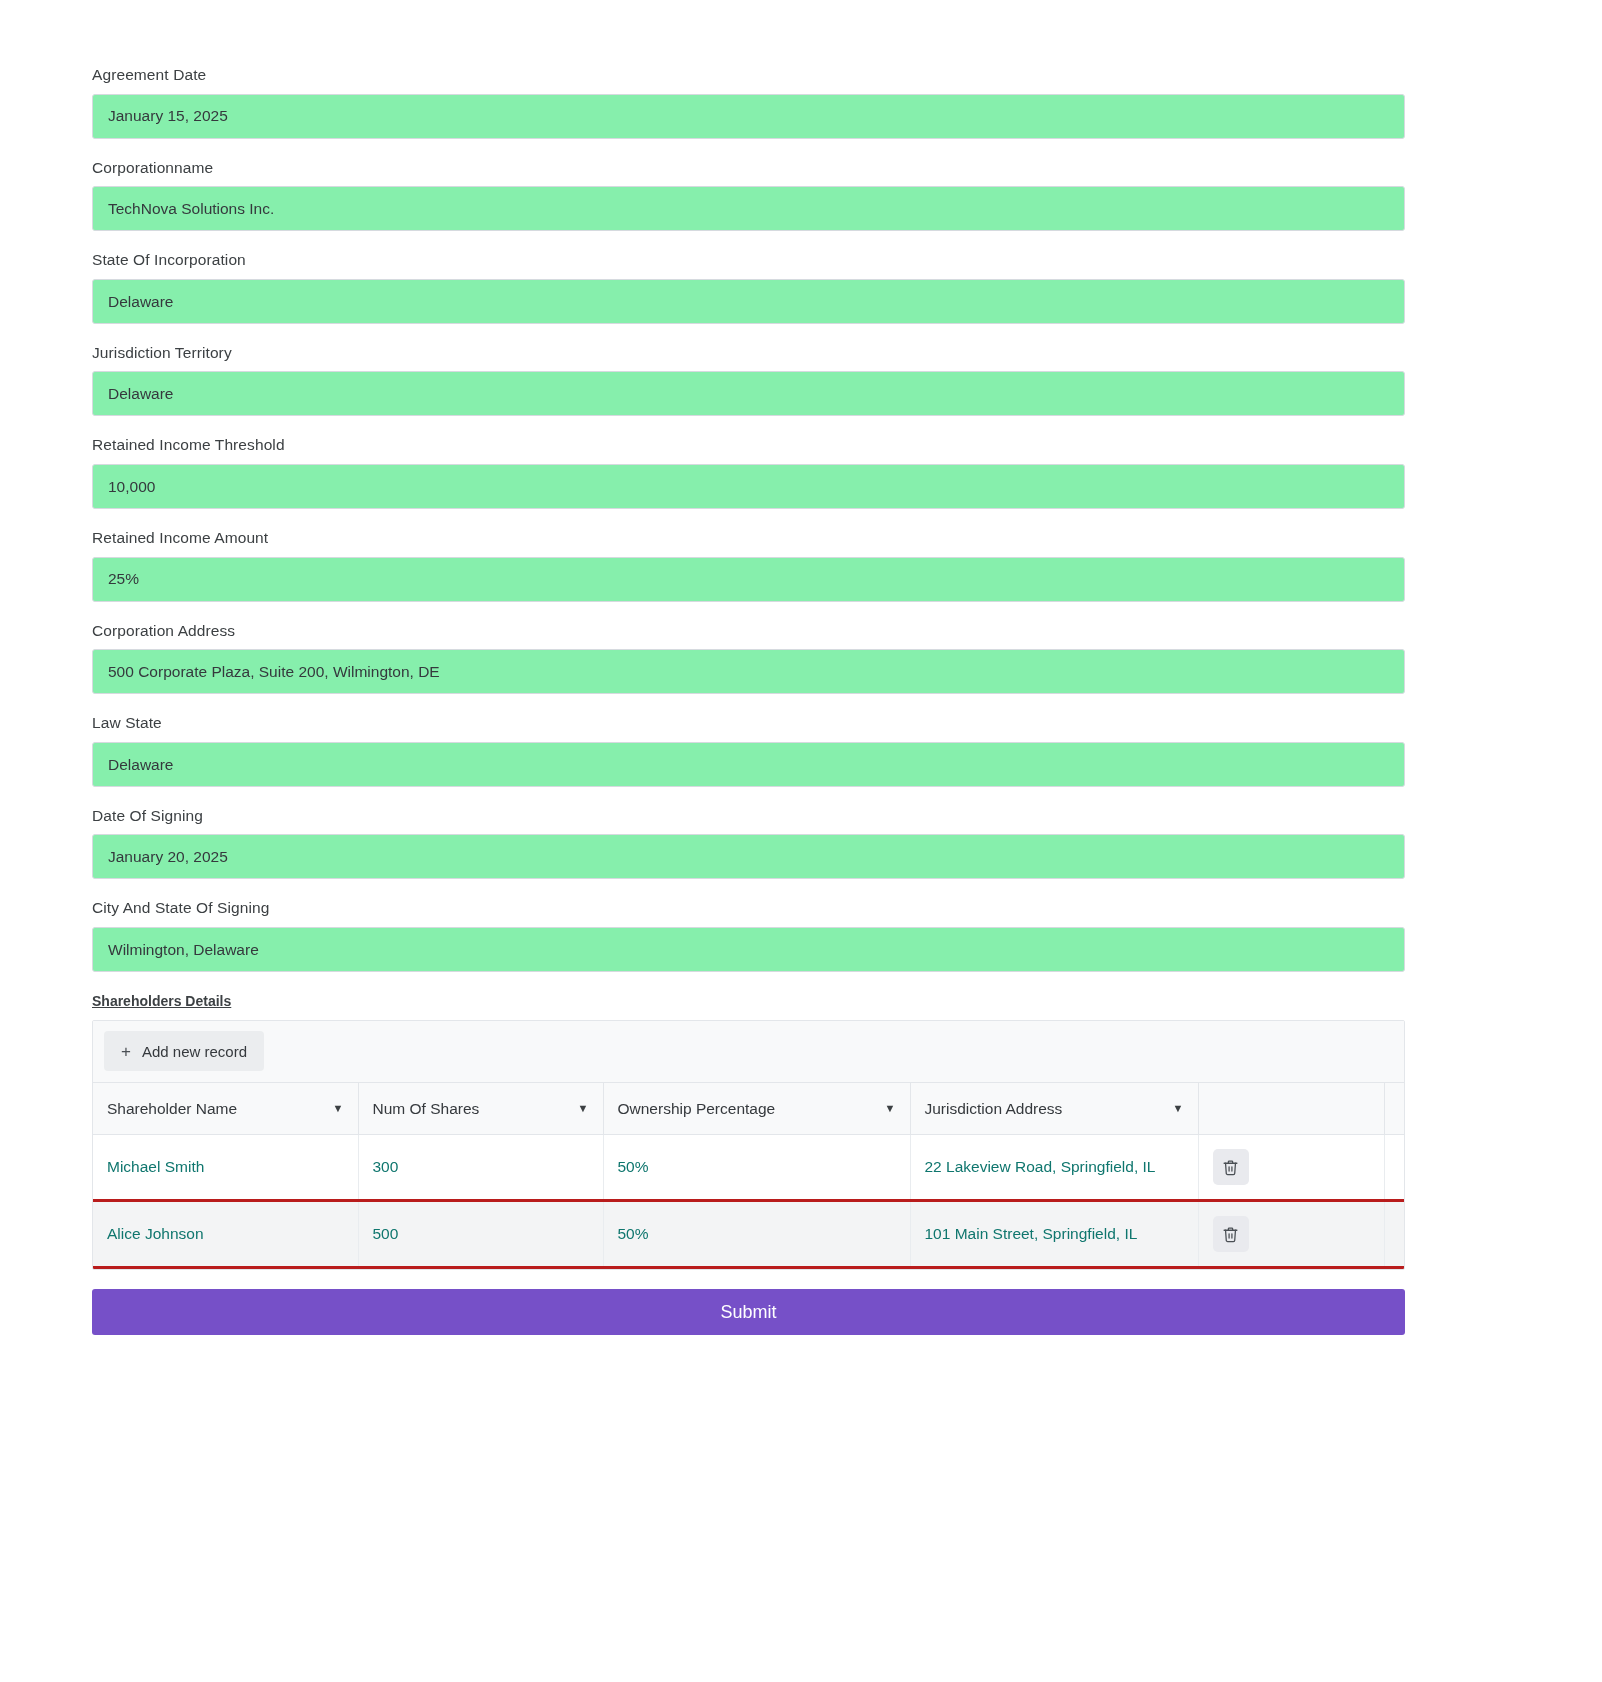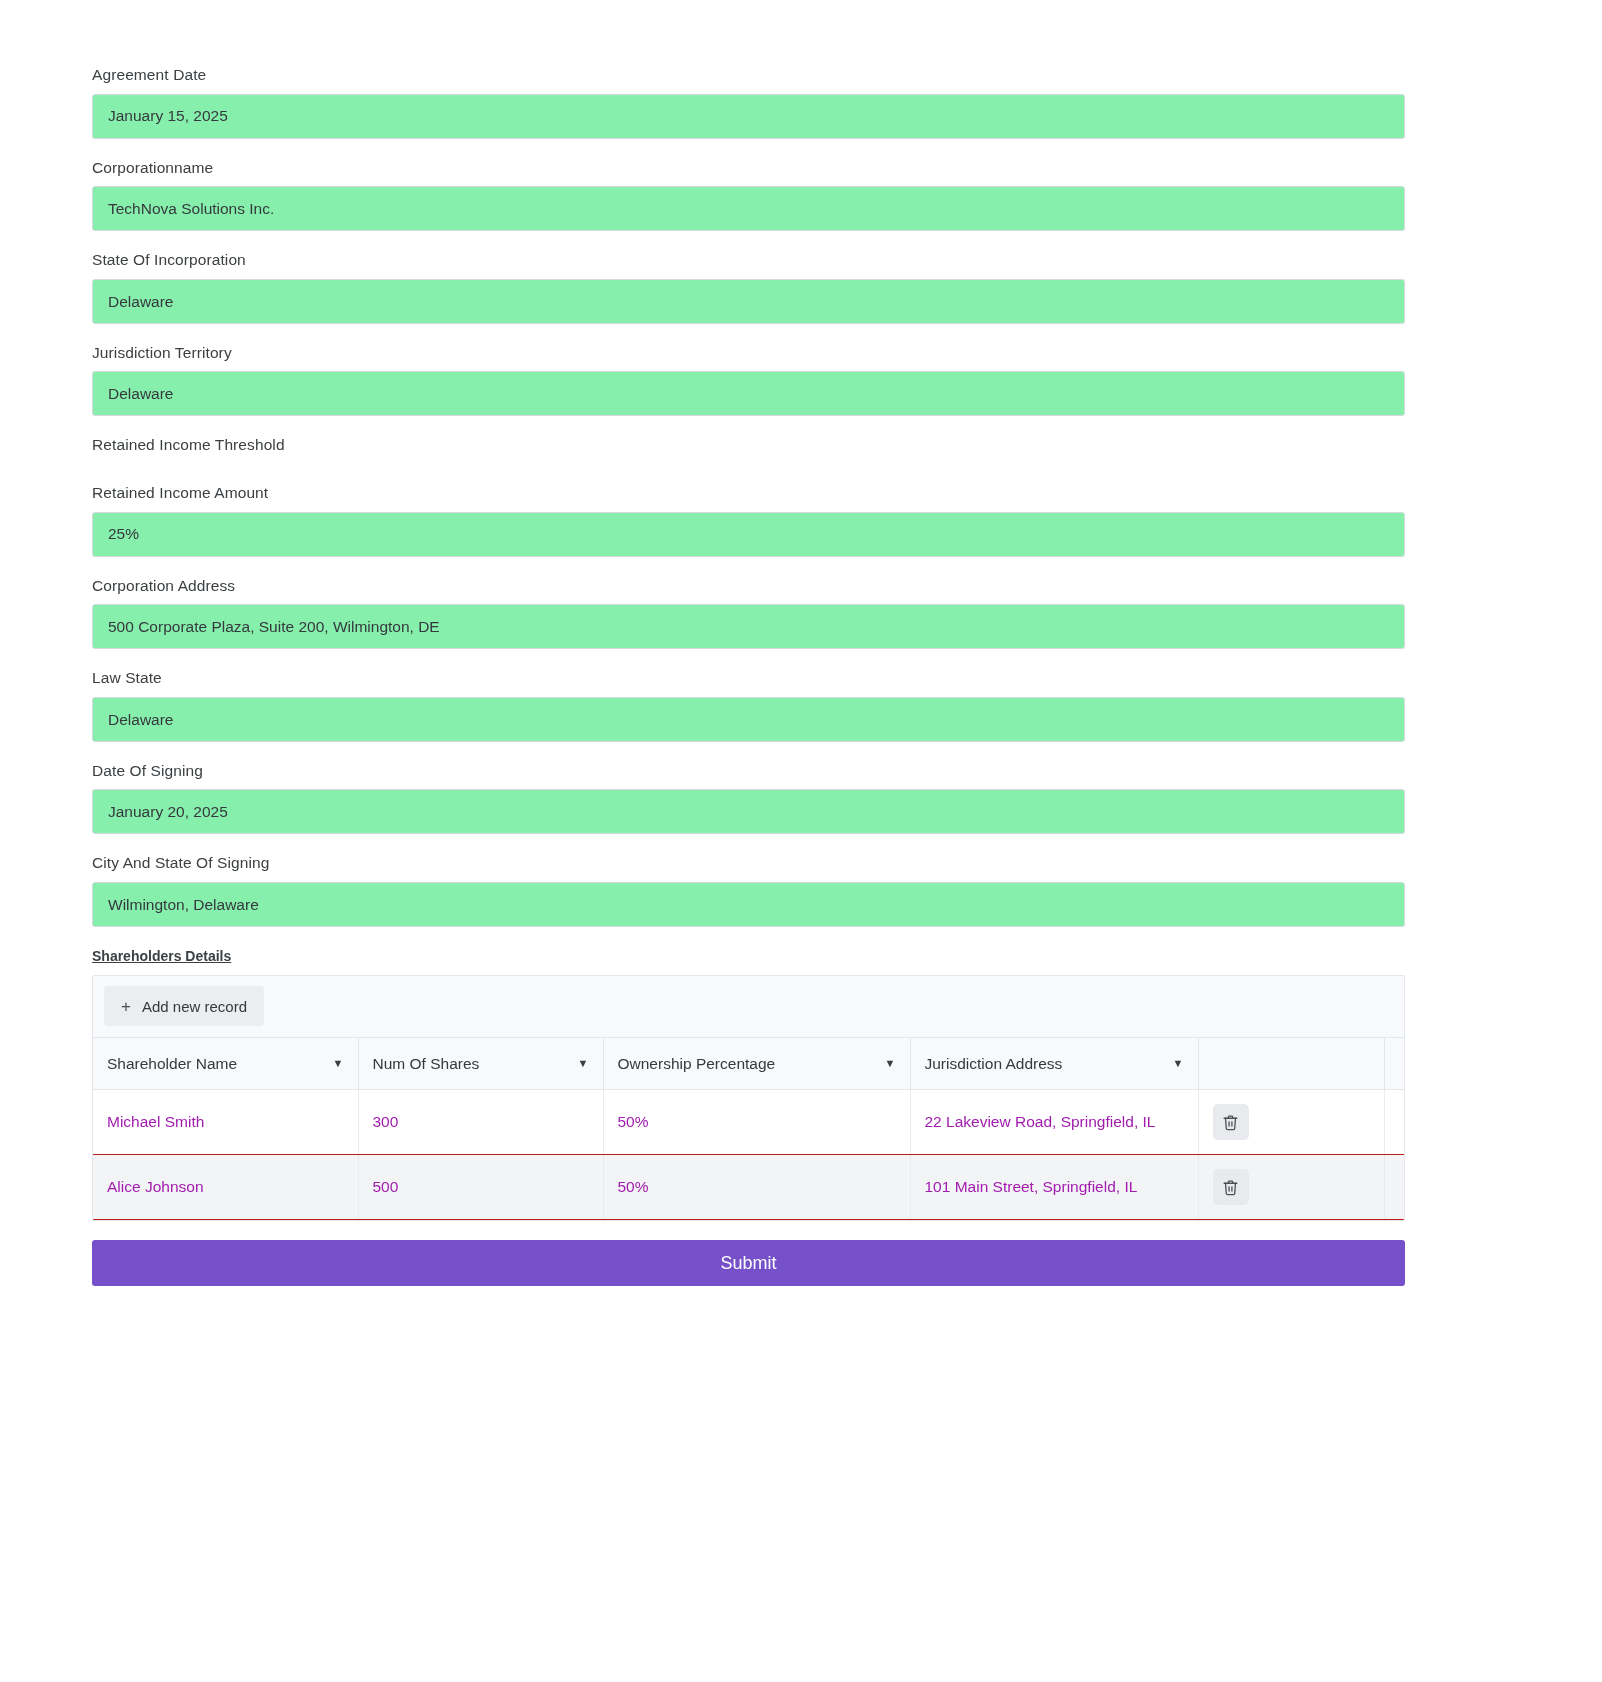--- a/index.html
+++ b/index.html
@@ -119,24 +119,24 @@
   }
   .filter-icon {
     font-size: 11px;
     color: #3c4043;
     line-height: 1;
     padding-left: 8px;
     cursor: pointer;
   }
   table.grid td {
     border-right: 1px solid #e9ecef;
-    border-bottom: 1px solid #b91c1c;
+    border-bottom: 3px solid #b91c1c;
     padding: 14px;
     font-size: 15.5px;
-    color: #a21caf;
+    color: #0f766e;
     vertical-align: middle;
     line-height: 1.35;
     background: transparent;
   }
   tr.row-odd  td { background: #ffffff; }
   tr.row-even td { background: #f3f4f5; }
   td.cell-action {
     padding: 8px 10px;
     text-align: left;
   }
@@ -200,20 +200,21 @@
   <div class="spacer-1"></div>
 
   <div class="field-block">
     <span class="field-label">Jurisdiction Territory</span>
     <div class="field-input">Delaware</div>
   </div>
   <div class="spacer-1"></div>
 
   <div class="field-block">
     <span class="field-label">Retained Income Threshold</span>
+    <div class="field-input">10,000</div>
   </div>
   <div class="spacer-1"></div>
 
   <div class="field-block">
     <span class="field-label">Retained Income Amount</span>
     <div class="field-input">25%</div>
   </div>
   <div class="spacer-1"></div>
 
   <div class="field-block">

